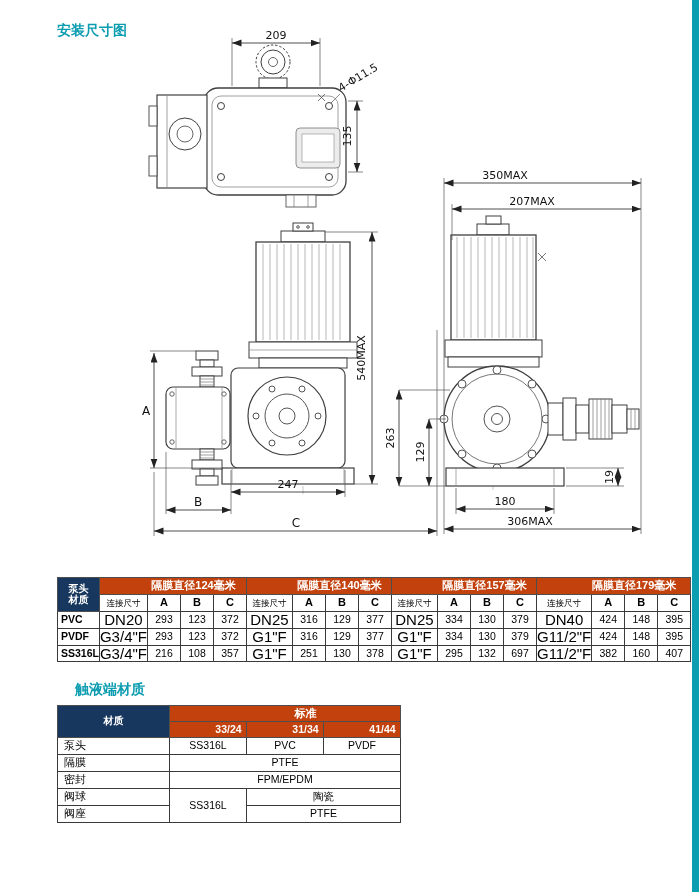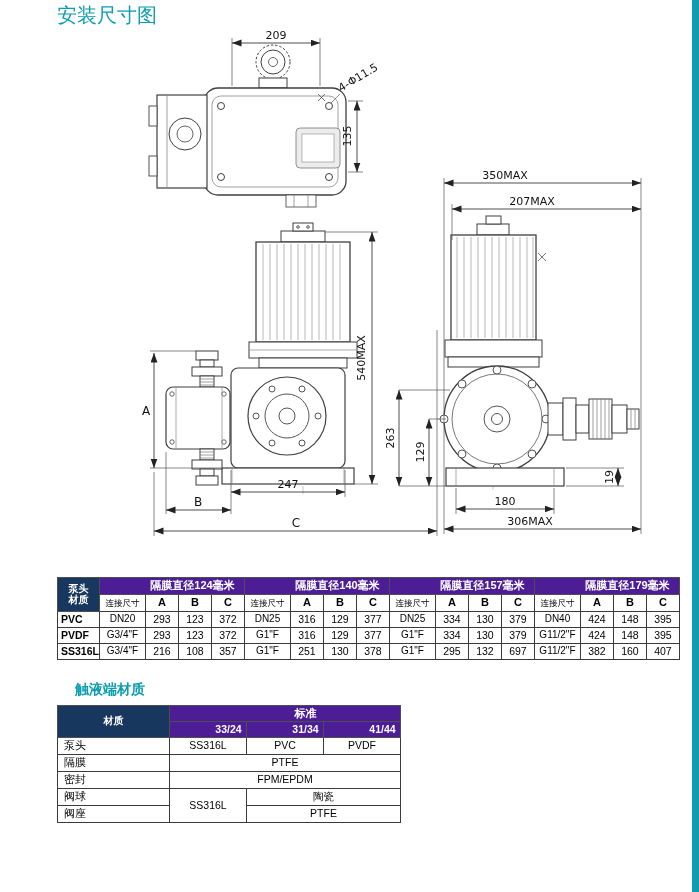--- a/index.html
+++ b/index.html
@@ -1,33 +1,33 @@
 <!DOCTYPE html>
 <html><head>
 <meta charset="utf-8">
 <style>
   * { margin:0; padding:0; box-sizing:border-box; }
   html,body { width:699px; height:892px; background:#fff; font-family:"Liberation Sans", sans-serif; }
   .page { position:relative; width:699px; height:892px; background:#fff; overflow:hidden; }
   .edge-strip { position:absolute; right:0; top:0; width:7px; height:892px; background:#0d9db1; }
-  .page-title { position:absolute; left:57px; top:2px; font-size:20px; font-weight:normal; color:#0d9db1; }
+  .page-title { position:absolute; left:57px; top:22px; font-size:14px; font-weight:bold; color:#0d9db1; }
   .section-title { position:absolute; left:75px; top:681px; font-size:14px; font-weight:bold; color:#0d9db1; }
   .drawing-svg { position:absolute; left:0; top:0; }
 
   table { border-collapse:collapse; table-layout:fixed; background:#fff; }
   td { border:1px solid #3a3a3a; text-align:center; vertical-align:middle; padding:0; font-size:10.5px; color:#000; line-height:1.05; overflow:hidden; white-space:nowrap; }
 
   .t1-wrap { position:absolute; left:57px; top:577px; }
   .t1 td { height:16px; }
-  .t1 .teal, .t2 .teal { background:#4c1d95; color:#fff; font-weight:bold; font-size:11px; height:17px; border-color:#4e4e4e;padding-left:41px; }
+  .t1 .teal, .t2 .teal { background:#c2410c; color:#fff; font-weight:bold; font-size:11px; height:17px; border-color:#4e4e4e;padding-left:41px; }
   .t1 .navy, .t2 .navy { background:#17375e; color:#fff; font-weight:bold; font-size:10px; border-color:#4e4e4e; }
   .t1 .subh { font-weight:bold; font-size:11px; height:17px; }
   .t1 .connh { font-weight:normal; font-size:8.5px; }
   .t1 .mat { font-weight:bold; text-align:left; padding-left:3px; font-size:10.5px; }
-  .t1 .conn { font-size:10px; }
+  .t1 .conn { font-size:15px; }
 
   .t2-wrap { position:absolute; left:57px; top:705px; }
   .t2 td { height:17px; }
   .t2 .teal { height:16px;text-align:center; }
   .t2 .teal.sub { font-size:10.5px; }
   .t2 .lbl { text-align:left; padding-left:6px; font-size:11px; }
 </style>
 </head>
 <body>
 

